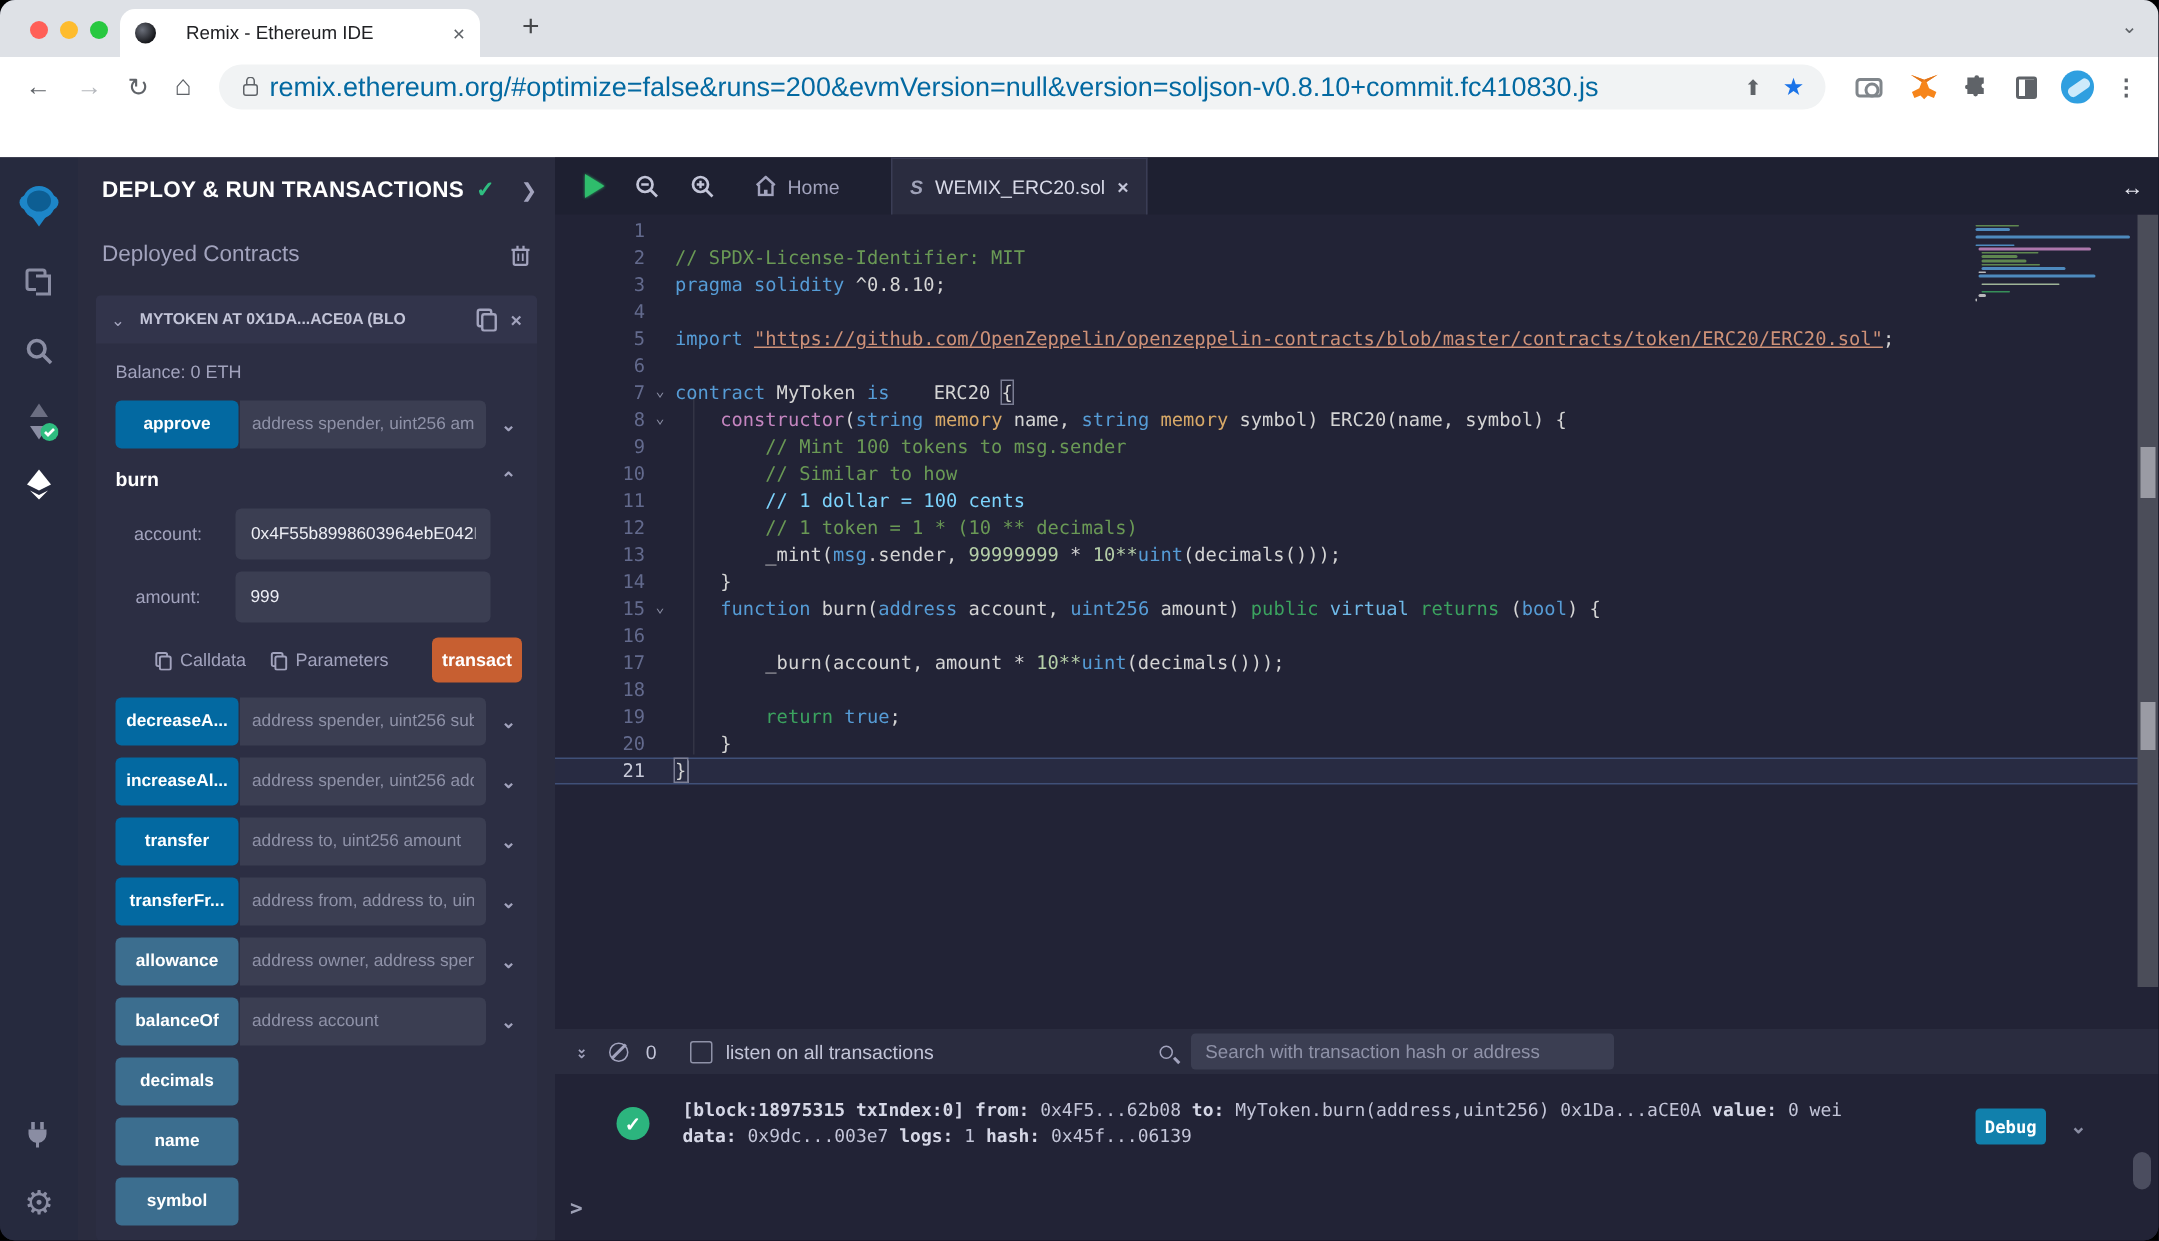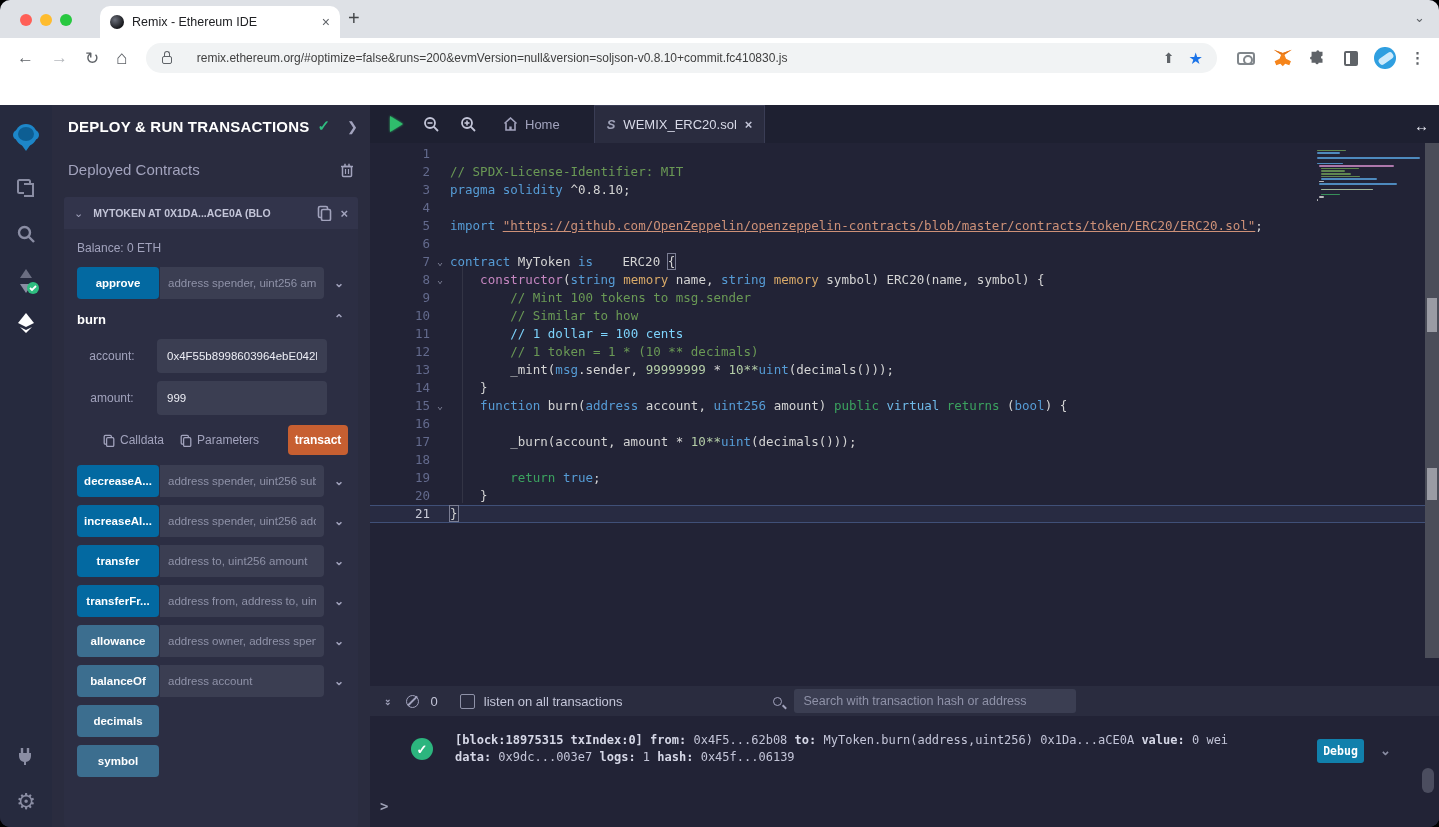--- a/index.html
+++ b/index.html
@@ -5,38 +5,38 @@
   * { margin:0; padding:0; box-sizing:border-box; }
   html,body { width:1439px; height:827px; background:#000; overflow:hidden;
               font-family:"Liberation Sans", sans-serif; }
   .window { position:absolute; inset:0; border-radius:10px; overflow:hidden; background:#222336; }
 
   
   .tabstrip { position:absolute; left:0; top:0; width:100%; height:38px; background:#dee1e6; }
   .lights { position:absolute; left:20px; top:14px; display:flex; gap:8px; }
   .light { width:12px; height:12px; border-radius:50%; }
   .l-red{background:#ff5f57;} .l-yellow{background:#febc2e;} .l-green{background:#28c840;}
-  .btab { position:absolute; left:100px; top:6px; width:240px; height:32px; background:#fff;
-          border-radius:10px 10px 0 0; display:flex; align-items:center; padding:0 10px; gap:8px; }
+  .btab { position:absolute; left:80px; top:6px; width:240px; height:32px; background:#fff;
+          border-radius:10px 10px 0 0; display:flex; align-items:center; padding:0 10px; gap:20px; }
   .favicon { width:14px; height:14px; border-radius:50%;
              background:radial-gradient(circle at 35% 35%, #6b6f7a, #17181c 70%); flex:none; }
   .btab-title { font-size:12.5px; color:#202124; flex:1; white-space:nowrap; overflow:hidden; }
   .btab-close { color:#5f6368; font-size:14px; cursor:default; }
   .newtab { position:absolute; left:348px; top:8px; color:#45474a; font-size:20px; line-height:20px; }
   .strip-chevron { position:absolute; right:14px; top:10px; color:#5f6368; font-size:13px; }
   .toolbar { position:absolute; left:0; top:38px; width:100%; height:40px; background:#fff;
              display:flex; align-items:center; }
   .navico { color:#5f6368; font-size:17px; margin-left:17px; }
   .navico.dis { color:#b6b9be; }
   .urlpill { margin-left:18px; width:1095px; height:30px; background:#f1f3f4; border-radius:15px;
              display:flex; align-items:center; padding:0 10px; }
   .lock { width:10px; height:8px; border:1.6px solid #5f6368; border-radius:2px; position:relative; margin:3px 8px 0 6px; }
   .lock:before { content:""; position:absolute; left:1px; top:-6px; width:4px; height:5px;
                  border:1.6px solid #5f6368; border-bottom:none; border-radius:4px 4px 0 0; }
-  .url { font-size:12px; color:#404040; flex:1; white-space:nowrap; overflow:hidden;margin-left:17px; }
+  .url { font-size:18px; color:#0369a1; flex:1; white-space:nowrap; overflow:hidden; }
   .share-ico { color:#5f6368; font-size:14px; margin:0 14px 0 8px; }
   .star { color:#1a73e8; font-size:16px; margin-right:4px; }
   .cam { width:18px; height:13px; border:2px solid #80868b; border-radius:3px; position:relative; margin-left:20px;}
   .cam:before{content:""; position:absolute; left:4px; top:1.5px; width:6px; height:6px; border:2px solid #80868b; border-radius:50%;}
   .mm { width:20px; height:18px; margin-left:18px; }
   .puz { width:16px; height:16px; margin-left:18px; }
   .sidepanel-ico { width:15px; height:15px; border:2px solid #5f6368; border-radius:2px; position:relative; margin-left:18px;}
   .sidepanel-ico:before{content:""; position:absolute; right:0; top:0; width:6px; height:11px; background:#5f6368;}
   .avatar { width:22px; height:22px; border-radius:50%; background:#2f9fe0; position:relative; overflow:hidden; margin-left:16px;}
   .avatar:before{content:""; position:absolute; left:4px; top:8px; width:16px; height:7px; background:#cdeafb; transform:rotate(-35deg); border-radius:3px;}
@@ -349,20 +349,23 @@
                 <input class="fn-input" placeholder="address owner, address spende" style="">
                 <span class="fn-chev">⌄</span>
               </div>
               <div class="fn-row">
                 <span class="fn-btn blue">balanceOf</span>
                 <input class="fn-input" placeholder="address account" style="">
                 <span class="fn-chev">⌄</span>
               </div>
               <div class="fn-row">
                 <span class="fn-btn blue">decimals</span>
+              </div>
+              <div class="fn-row">
+                <span class="fn-btn blue">name</span>
               </div>
               <div class="fn-row">
                 <span class="fn-btn blue">symbol</span>
               </div>
             </div>
         </div>
       </div>
     </div>
 
     <div class="main">

